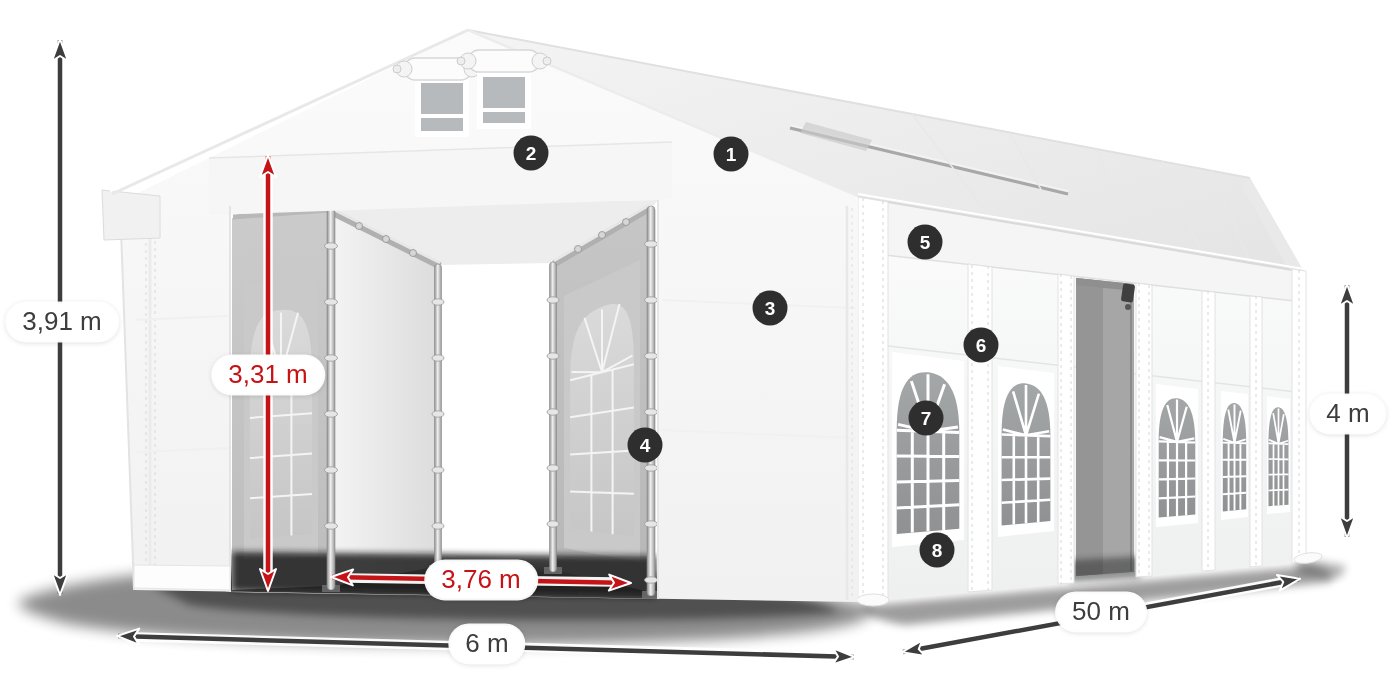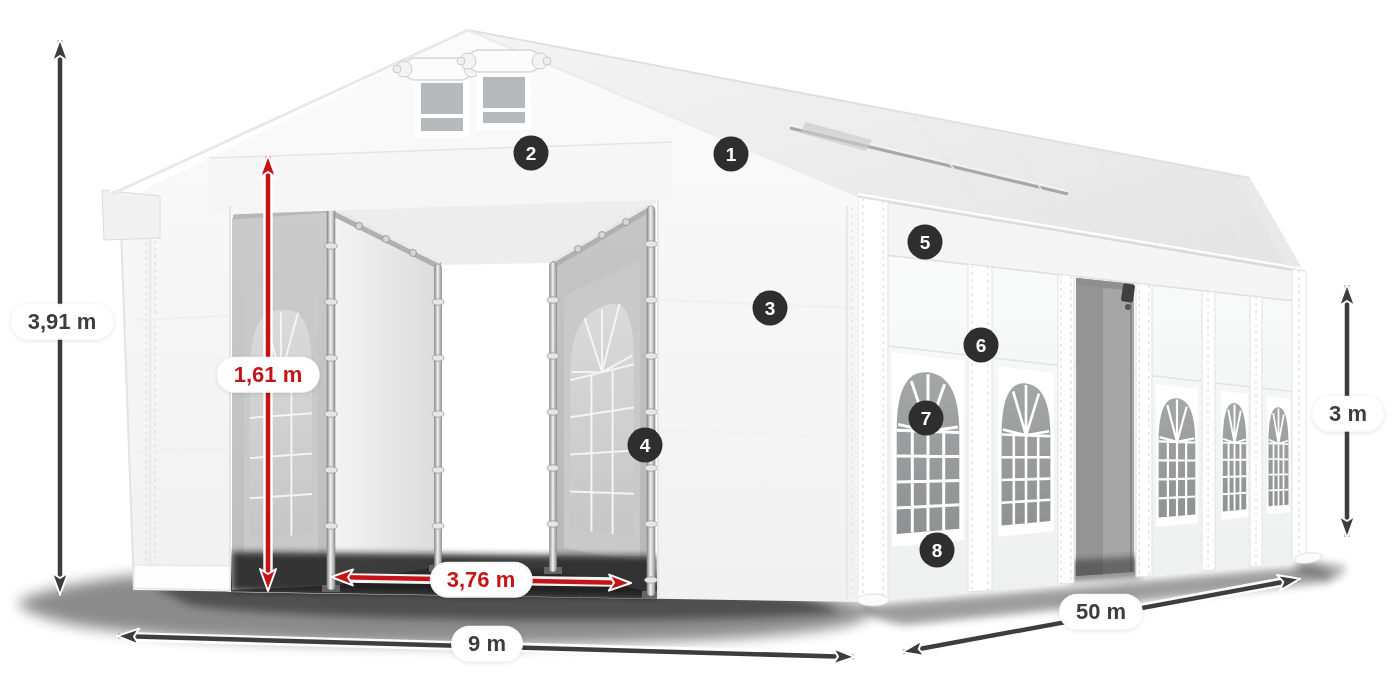--- a/index.html
+++ b/index.html
@@ -7,21 +7,21 @@
   .stage{
     position:relative;width:1400px;height:700px;overflow:hidden;
     background:var(--background,#fff);
     font-family:"Liberation Sans","DejaVu Sans",sans-serif;
   }
   .stage svg{position:absolute;left:0;top:0;}
   .pill{
     position:absolute;transform:translate(-50%,-50%);
     background:var(--label-background,#fff);
     color:var(--dimension-dark,#3d3d3d);
-    font-weight:bold;font-size:22px;line-height:1.2;
+    font-weight:normal;font-size:26px;line-height:1.2;
     padding:3px 15px;border-radius:19px;white-space:nowrap;
     box-shadow:0 0 0 2px rgba(255,255,255,.95),0 1px 6px rgba(0,0,0,.22);
     z-index:30;
   }
   .pill.red{color:var(--dimension-red,#c41418);}
   .badge{
     position:absolute;transform:translate(-50%,-50%);
     width:35px;height:35px;border-radius:50%;
     background:var(--marker-background,#2e2e2e);
     color:var(--marker-text,#fff);
@@ -299,25 +299,25 @@
         <line x1="268" y1="156" x2="268" y2="590" stroke="#c41418" marker-start="url(#mRed)" marker-end="url(#mRed)"></line>
         <line x1="332" y1="577" x2="630" y2="583" stroke="#c41418" marker-start="url(#mRed)" marker-end="url(#mRed)"></line>
         <line x1="118" y1="636" x2="854" y2="657" stroke="#3d3d3d" marker-start="url(#mDark)" marker-end="url(#mDark)"></line>
         <line x1="903" y1="652" x2="1299" y2="579" stroke="#3d3d3d" marker-start="url(#mDark)" marker-end="url(#mDark)"></line>
         <line x1="1347" y1="285" x2="1347" y2="537" stroke="#3d3d3d" marker-start="url(#mDark)" marker-end="url(#mDark)"></line>
       </g>
     </g>
   </svg>
 
   <div class="pill" style="left:62px;top:322px">3,91 m</div>
-  <div class="pill red" style="left:268px;top:375px">1,61 m</div>
+  <div class="pill red" style="left:268px;top:375px">3,31 m</div>
   <div class="pill red" style="left:481px;top:580px">3,76 m</div>
-  <div class="pill" style="left:487px;top:644px">9 m</div>
+  <div class="pill" style="left:487px;top:644px">6 m</div>
   <div class="pill" style="left:1101px;top:612px">50 m</div>
-  <div class="pill" style="left:1348px;top:414px">3 m</div>
+  <div class="pill" style="left:1348px;top:414px">4 m</div>
 
   <div class="badge" style="left:731px;top:154px">1</div>
   <div class="badge" style="left:531px;top:153px">2</div>
   <div class="badge" style="left:770px;top:308px">3</div>
   <div class="badge" style="left:645px;top:445px">4</div>
   <div class="badge" style="left:925px;top:242px">5</div>
   <div class="badge" style="left:981px;top:345px">6</div>
   <div class="badge" style="left:926px;top:418px">7</div>
   <div class="badge" style="left:937px;top:550px">8</div>
 </div>

